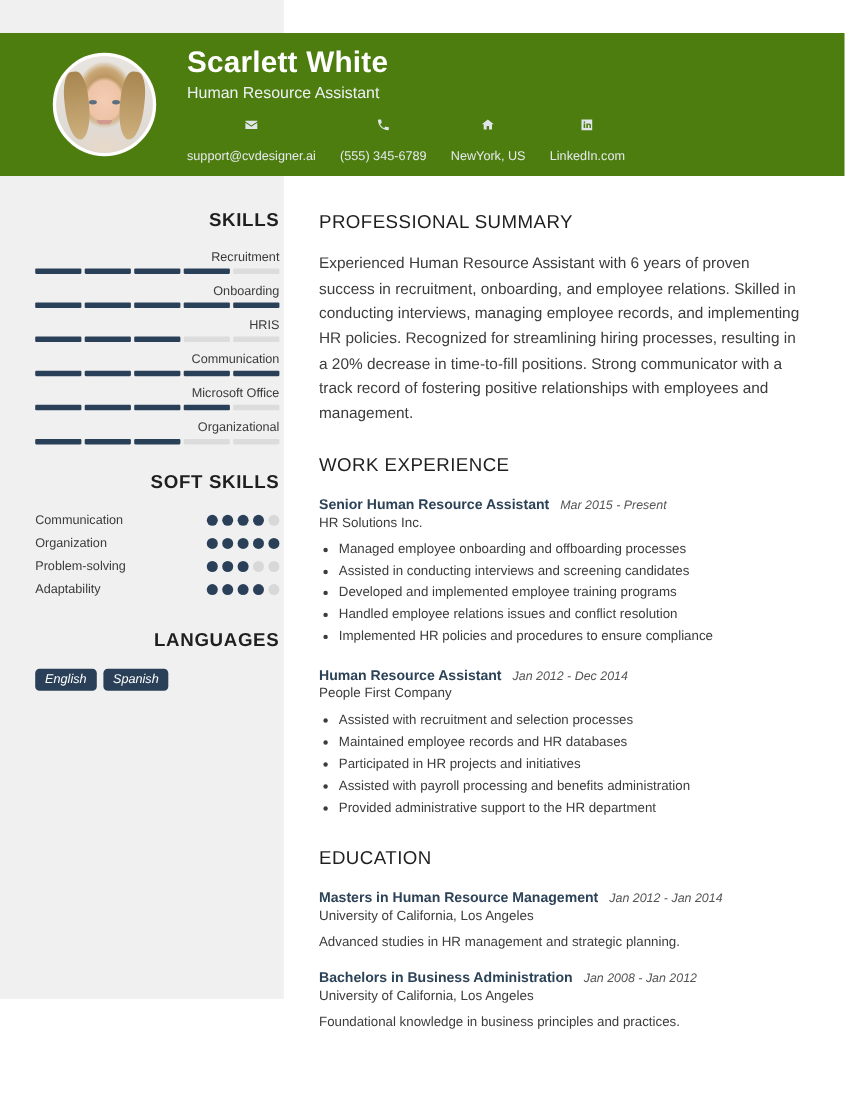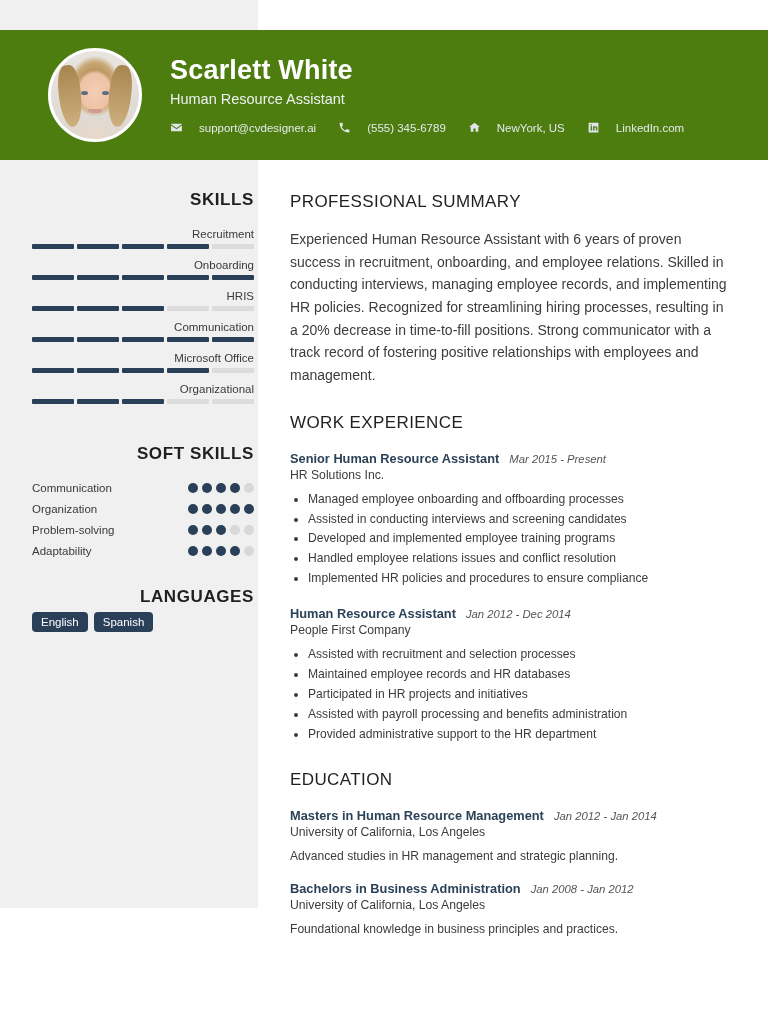--- a/index.html
+++ b/index.html
@@ -76,21 +76,21 @@
   }
   .role {
     font-size: 14.5px; font-weight: normal; margin-top: 6px;
     color: #eef1f4;
   }
   .contacts {
     display: flex; align-items: center; gap: 22px;
     margin-top: 14px;
     font-size: 11.5px; color: #e6eaee;
   }
-  .contact { display: flex; align-items: center; gap: 16px; white-space: nowrap; }
+  .contact { display: flex; align-items: center; gap: 16px; white-space: nowrap; flex-direction: column; }
   .contact svg { display: block; fill: #dfe5ea; }
 
   
   .sidebar {
     position: absolute;
     left: 0; top: 160px;
     width: 286px;
     padding: 30px 32px 0 32px;
     text-align: right;
   }
@@ -100,33 +100,33 @@
   }
   .skills-list { margin-top: 18px; }
   .skill-row { margin-bottom: 10px; }
   .skill-name {
     font-size: 11.5px; color: #3a3a3a; margin-bottom: 4px;
   }
   .bar { display: flex; gap: 3px; height: 5px; }
   .seg { flex: 1 1 0; background: #dcdcdc; border-radius: 1px; }
   .seg.on { background: #2a4058; }
 
-  .soft-wrap { margin-top: 40px; }
+  .soft-wrap { margin-top: 25px; }
   .soft-list { margin-top: 18px; }
   .soft-row {
     display: flex; align-items: center; justify-content: space-between;
     margin-bottom: 9px;
   }
   .soft-name { font-size: 11.5px; color: #3a3a3a; }
   .dots { display: flex; gap: 4px; }
   .dot { width: 10px; height: 10px; border-radius: 50%; background: #d8d8d8; }
   .dot.on { background: #2a4058; }
 
   .lang-wrap { margin-top: 30px; }
-  .lang-tags { margin-top: 5px; display: flex; gap: 6px; flex-wrap: wrap; }
+  .lang-tags { margin-top: 16px; display: flex; gap: 6px; flex-wrap: wrap; font-style: italic; }
   .lang-tag {
     background: #2a4058; color: #ffffff;
     font-size: 11.5px; padding: 4px 9px; border-radius: 4px;
   }
 
   
   .main {
     position: absolute;
     left: 258px; top: 160px;
     width: 510px;

